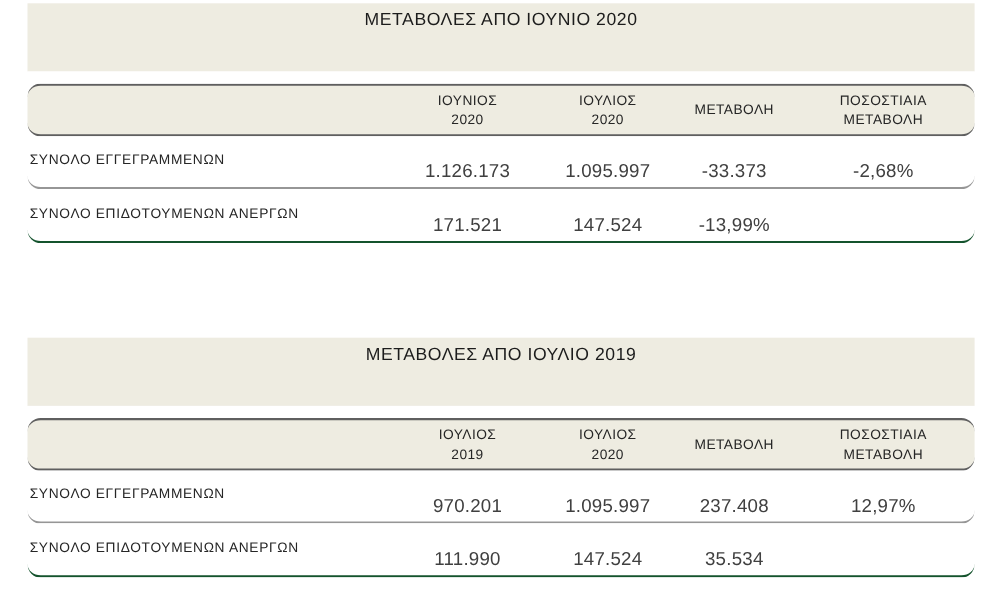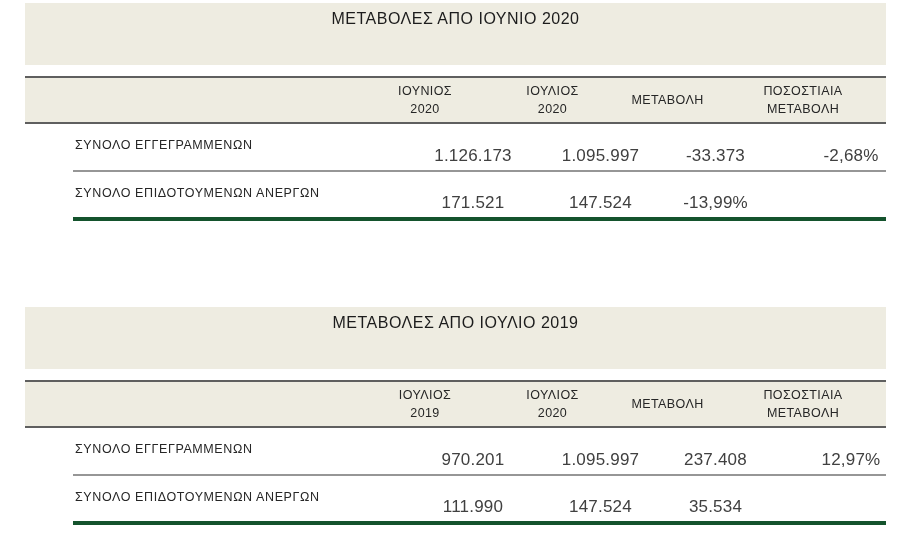--- a/index.html
+++ b/index.html
@@ -29,20 +29,21 @@
     font-size: 16px;
     letter-spacing: 0.5px;
     color: #1c1c1c;
   }
 
   .spacer { height: 11px; background: #ffffff; }
 
   .grid-row {
     display: grid;
     grid-template-columns: 335px 130px 125px 105px 166px;
+    border-radius: 12px;
   }
 
   .header-row {
     background: #EEECE1;
     height: 48px;
     border-top: 2px solid #5f5f5f;
     border-bottom: 2px solid #5f5f5f;
   }
   .header-cell {
     display: flex;
@@ -53,23 +54,22 @@
     font-size: 12.5px;
     line-height: 18px;
     letter-spacing: 0.4px;
     color: #262626;
   }
 
   .data-row {
     height: 48px;
     border-bottom: 2px solid #969696;
     background: #ffffff;
-    margin-left: 48px;
   }
-  .data-row.last { border-bottom: 4px solid #14532d; height: 49px; }
+  .data-row.last { border-bottom: 2px solid #14532d; height: 49px; }
 
   .label-cell {
     display: flex;
     align-items: center;
     padding-left: 2px;
     font-size: 12.5px;
     letter-spacing: 0.6px;
     color: #262626;
     transform: translateY(-2px);
   }

